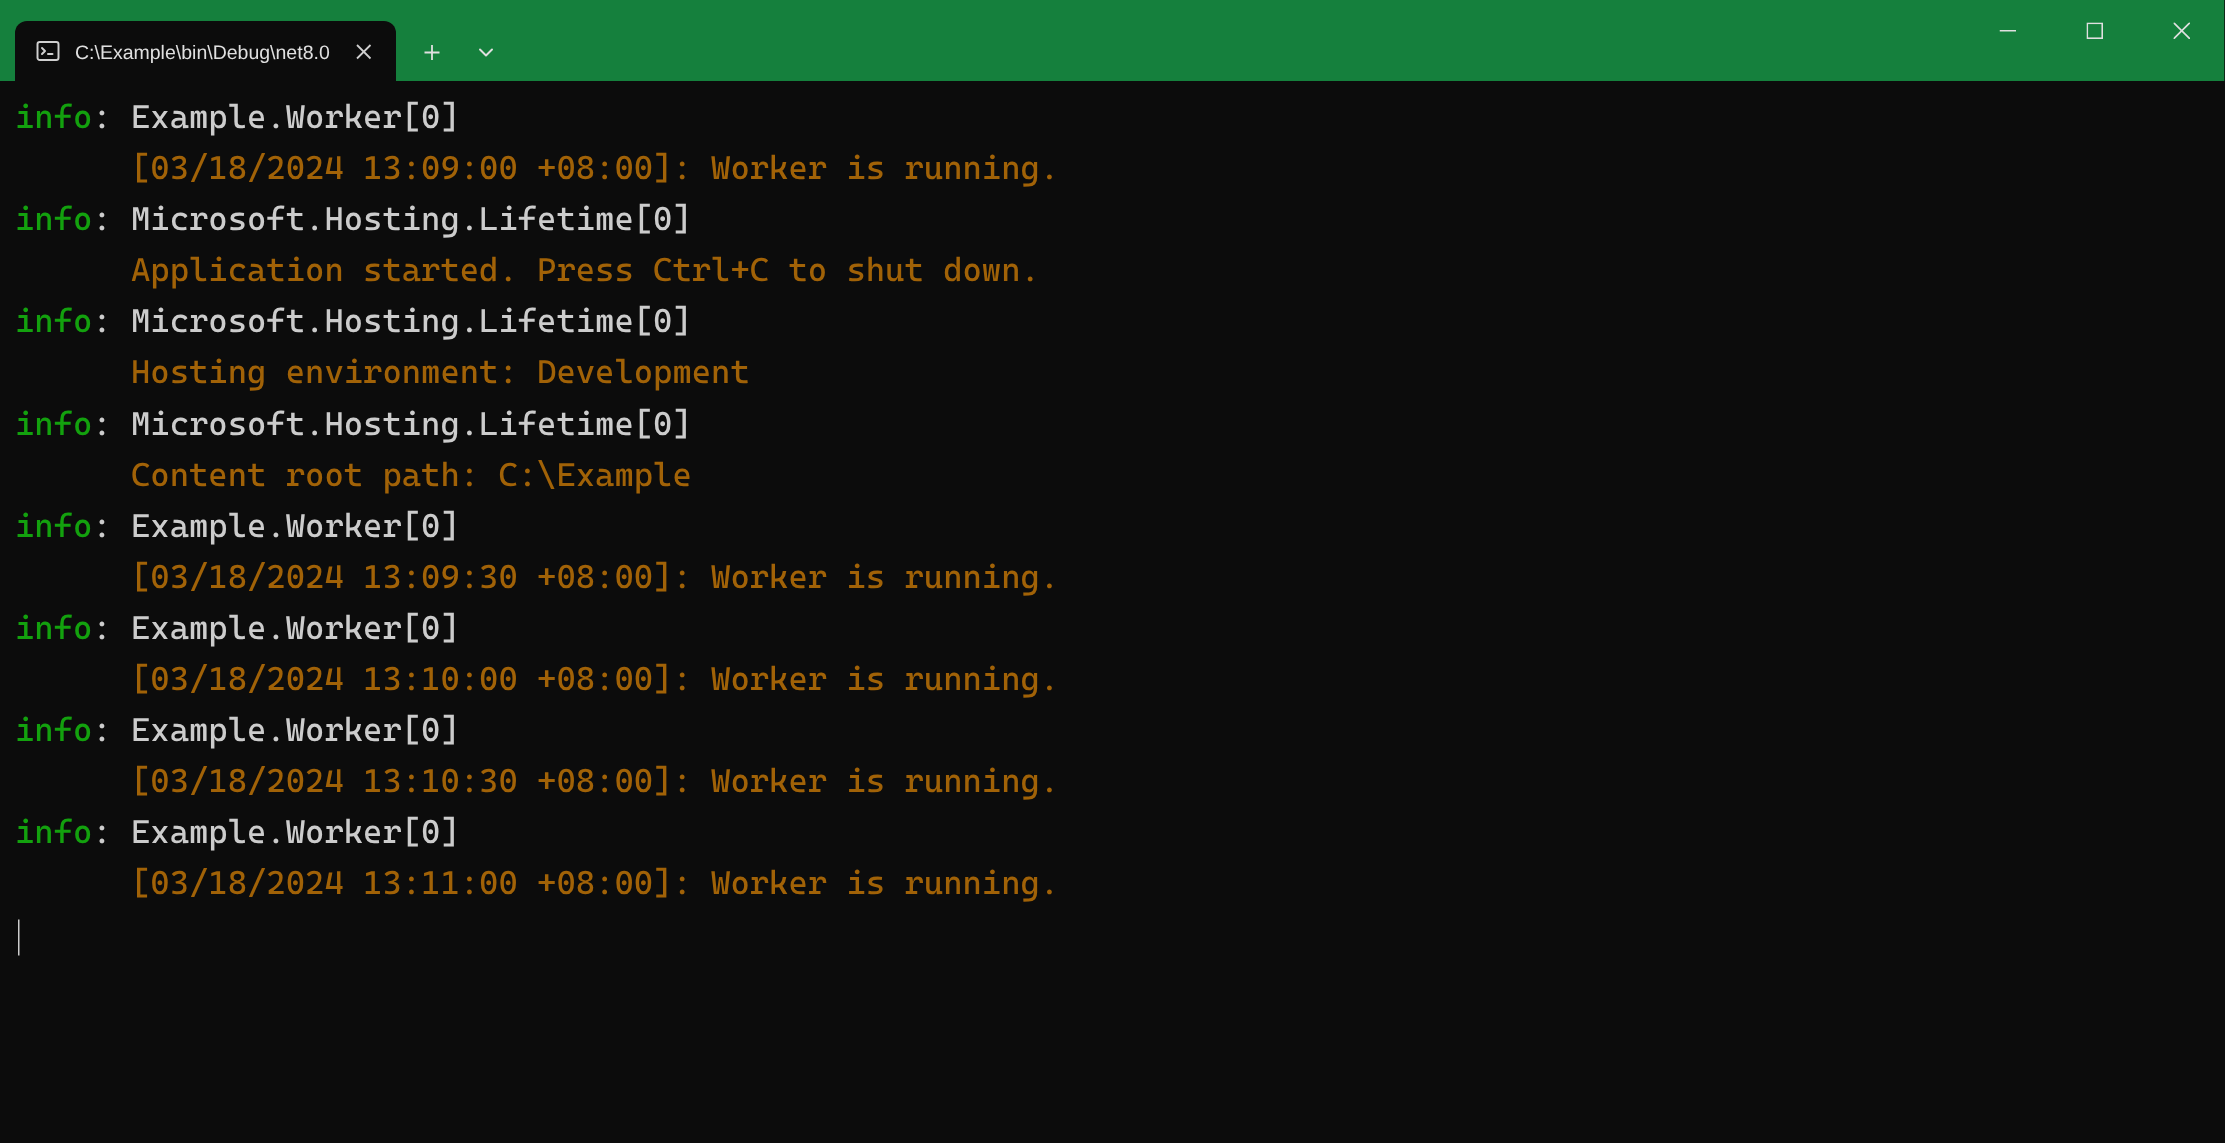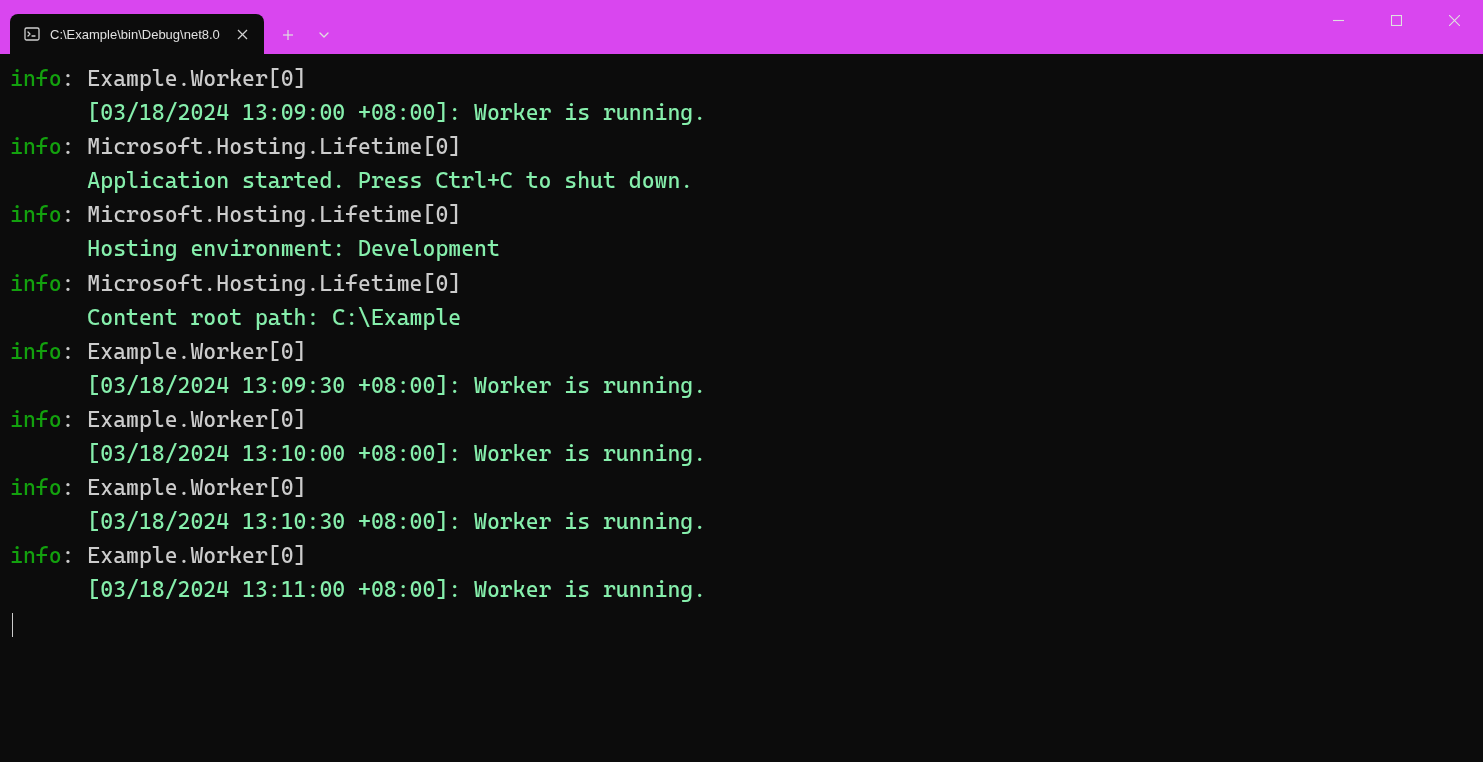--- a/index.html
+++ b/index.html
@@ -11,21 +11,21 @@
       width: 1483px;
       height: 762px;
       background: #0c0c0c;
       font-family: 'Cascadia Mono', 'Consolas', monospace;
       overflow: hidden;
       display: flex;
       flex-direction: column;
     }
     .titlebar {
       height: 54px;
-      background: #d946ef;
+      background: #15803d;
       display: flex;
       align-items: flex-start;
       justify-content: space-between;
       user-select: none;
     }
     .titlebar-left {
       display: flex;
       align-items: center;
       height: 100%;
     }
@@ -122,21 +122,21 @@
     .log-level {
       color: #13a10e;
     }
     .log-colon {
       color: #cccccc;
     }
     .log-source {
       color: #cccccc;
     }
     .log-message {
-      color: #86efac;
+      color: #a16207;
       padding-left: 6ch;
       display: block;
     }
     .cursor {
       display: inline-block;
       width: 1px;
       height: 24px;
       background: #cccccc;
       vertical-align: text-bottom;
       margin-left: 2px;

